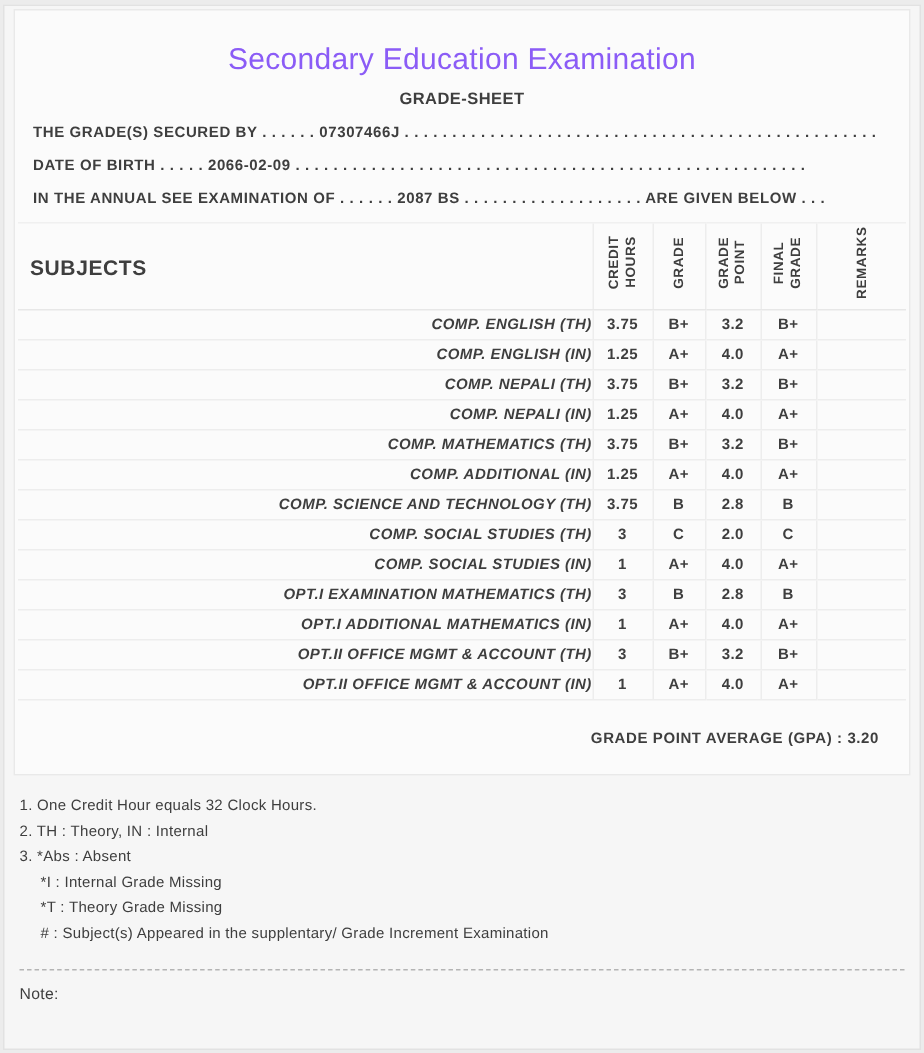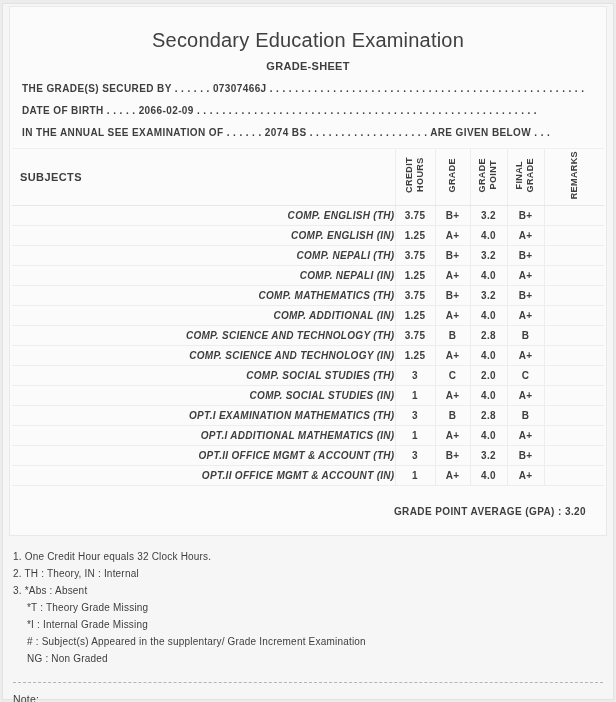--- a/index.html
+++ b/index.html
@@ -21,21 +21,21 @@
   .sheet {
     margin: 2px 6px 0 6px;
     background: #fbfbfb;
     border: 1px solid #e9e9e9;
     padding: 22px 2px 10px 2px;
     box-sizing: border-box;
   }
   .title {
     text-align: center;
     font-size: 20px;
-    color: #404040;
+    color: #8b5cf6;
     letter-spacing: 0.2px;
   }
   .subtitle {
     text-align: center;
     font-size: 11px;
     font-weight: 700;
     color: #3e3e3e;
     margin-top: 8px;
     letter-spacing: 0.3px;
   }
@@ -70,21 +70,21 @@
     border-bottom: 1px solid #e7e7e7;
     height: 50px;
     vertical-align: middle;
     text-align: center;
     padding: 2px 0;
     color: #3e3e3e;
   }
   th.subjects-h {
     text-align: left;
     padding-left: 8px;
-    font-size: 11px;
+    font-size: 14px;
     letter-spacing: 0.4px;
   }
   .vhead {
     display: inline-block;
     writing-mode: vertical-rl;
     transform: rotate(180deg);
     white-space: pre-line;
     font-size: 9px;
     font-weight: 700;
     line-height: 1.25;
@@ -147,21 +147,21 @@
 <body>
 
 <div class="page">
 
   <div class="sheet">
     <div class="title">Secondary Education Examination</div>
     <div class="subtitle">GRADE-SHEET</div>
 
     <div class="info-line">THE GRADE(S) SECURED BY . . . . . . 07307466J . . . . . . . . . . . . . . . . . . . . . . . . . . . . . . . . . . . . . . . . . . . . . . . . . .</div>
     <div class="info-line">DATE OF BIRTH . . . . . 2066-02-09 . . . . . . . . . . . . . . . . . . . . . . . . . . . . . . . . . . . . . . . . . . . . . . . . . . . . . .</div>
-    <div class="info-line">IN THE ANNUAL SEE EXAMINATION OF . . . . . . 2074 BS . . . . . . . . . . . . . . . . . . . ARE GIVEN BELOW . . .</div>
+    <div class="info-line">IN THE ANNUAL SEE EXAMINATION OF . . . . . . 2087 BS . . . . . . . . . . . . . . . . . . . ARE GIVEN BELOW . . .</div>
 
     <table class="grades">
       <colgroup>
         <col class="c-subject">
           <col class="c-credit">
           <col class="c-grade">
           <col class="c-gpoint">
           <col class="c-final">
           <col class="c-remarks">
       </colgroup>
@@ -235,28 +235,20 @@
 
   <tr>
     <td class="subject">COMP. SCIENCE AND TECHNOLOGY (TH)</td>
     <td class="colsep">3.75</td>
     <td class="colsep">B</td>
     <td class="colsep">2.8</td>
     <td class="colsep">B</td>
     <td class="colsep"></td>
   </tr>
 
-  <tr>
-    <td class="subject">COMP. SCIENCE AND TECHNOLOGY (IN)</td>
-    <td class="colsep">1.25</td>
-    <td class="colsep">A+</td>
-    <td class="colsep">4.0</td>
-    <td class="colsep">A+</td>
-    <td class="colsep"></td>
-  </tr>
 
   <tr>
     <td class="subject">COMP. SOCIAL STUDIES (TH)</td>
     <td class="colsep">3</td>
     <td class="colsep">C</td>
     <td class="colsep">2.0</td>
     <td class="colsep">C</td>
     <td class="colsep"></td>
   </tr>
 
@@ -307,23 +299,22 @@
 </tbody>
     </table>
 
     <div class="gpa-line">GRADE POINT AVERAGE (GPA) : 3.20</div>
   </div>
 
   <div class="foot-section">
       <div class="footnote ind-0">1. One Credit Hour equals 32 Clock Hours.</div>
       <div class="footnote ind-0">2. TH : Theory, IN : Internal</div>
       <div class="footnote ind-0">3. *Abs : Absent</div>
+      <div class="footnote ind-1">*I : Internal Grade Missing</div>
       <div class="footnote ind-1">*T : Theory Grade Missing</div>
-      <div class="footnote ind-1">*I : Internal Grade Missing</div>
       <div class="footnote ind-1"># : Subject(s) Appeared in the supplentary/ Grade Increment Examination</div>
-      <div class="footnote ind-1">NG : Non Graded</div>
     </div>
 
   <hr class="dashed-divider">
 
   <div class="note-label">Note:</div>
 
 </div>
 
 </body></html>

